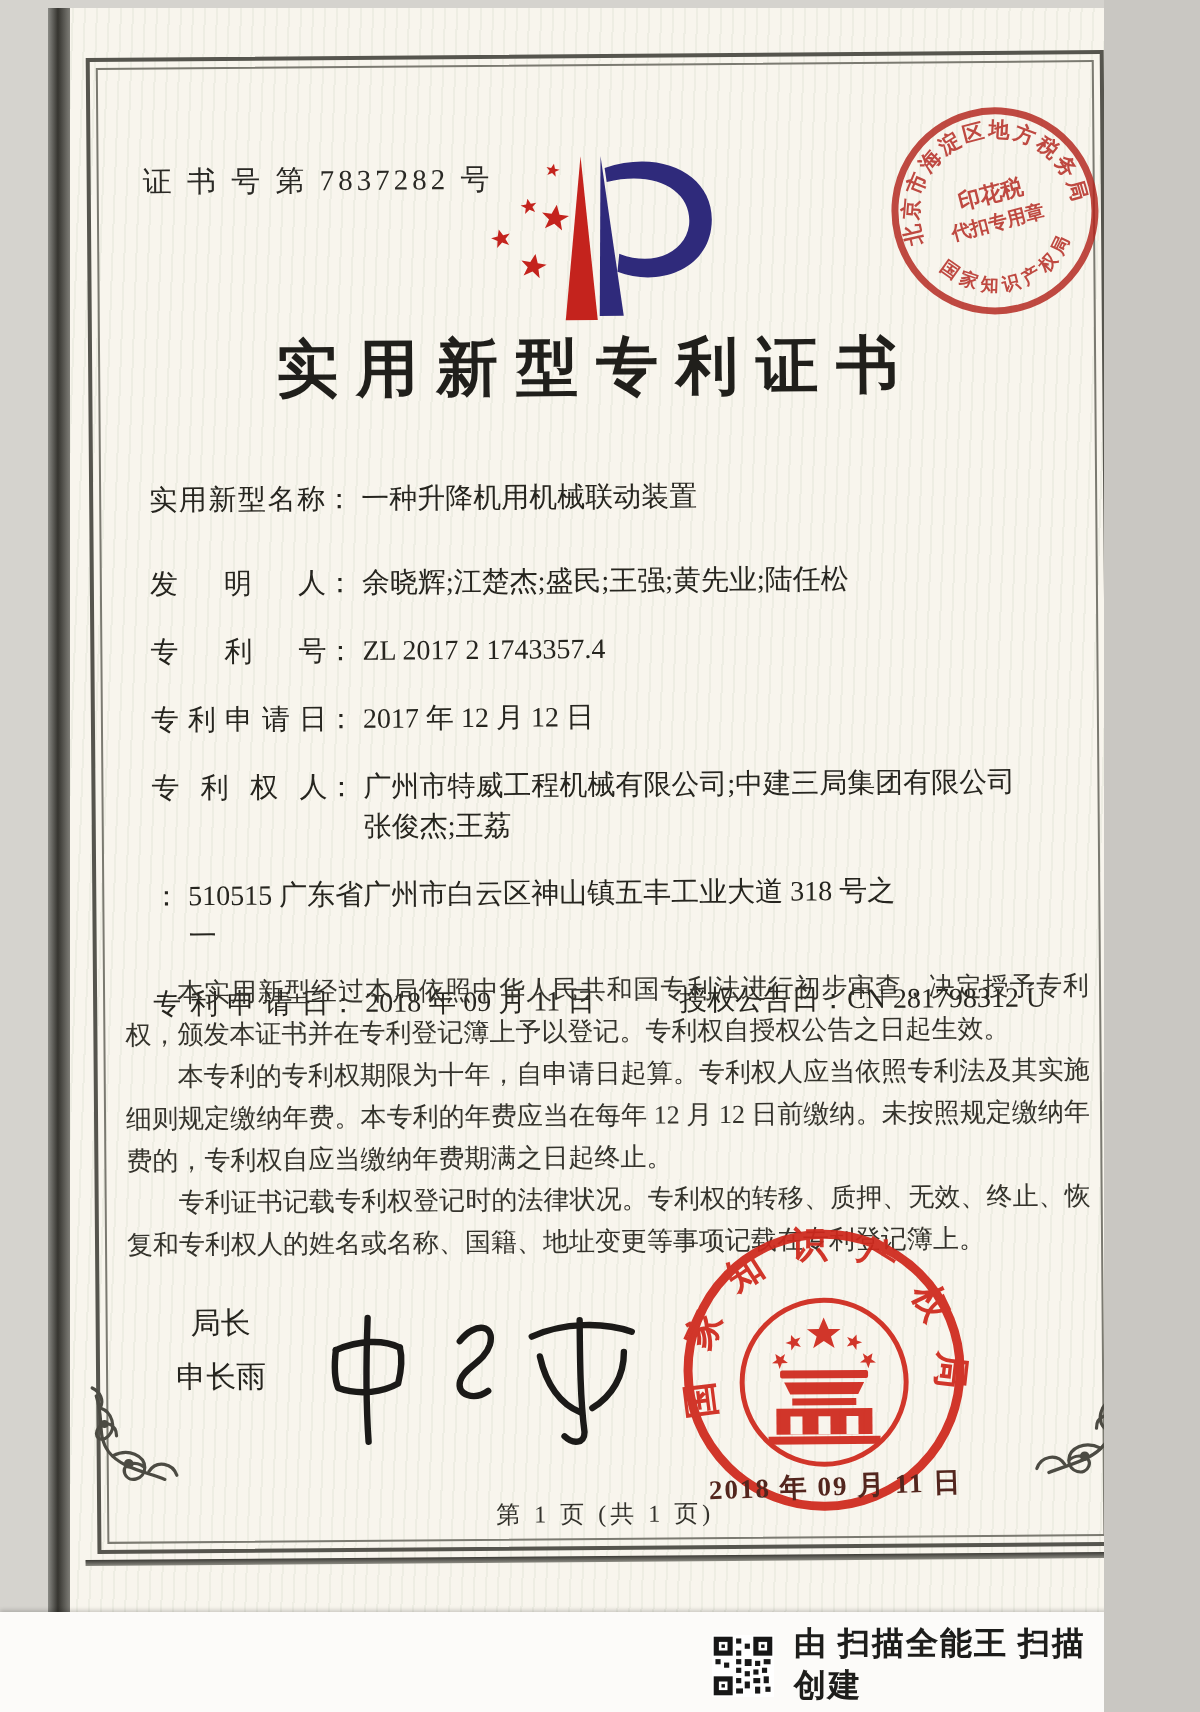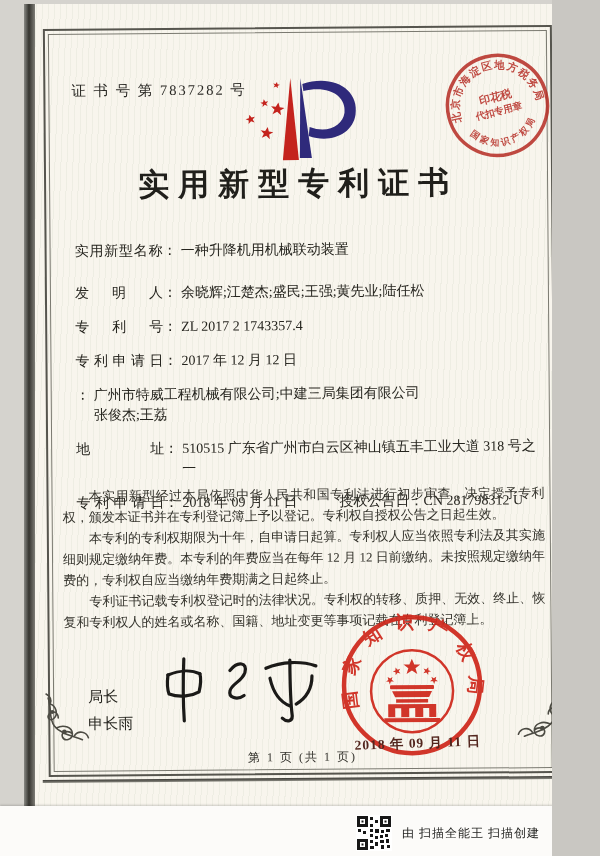--- a/index.html
+++ b/index.html
@@ -52,38 +52,38 @@
   .field-colon { flex:0 0 auto; padding-right:4px; }
   .field-value { flex:1 1 auto; }
   .gongao-row { display:flex; }
   .gongao-right { margin-left:42px; white-space:nowrap; }
 
   .paragraphs { position:absolute; left:62px; top:484px; width:482px;
                 font-size:13px; line-height:21px; text-align:justify;
                 color:#34332c; font-family:"Liberation Serif", serif; }
   .paragraphs p { text-indent:2em; margin:0; }
 
-  .director { position:absolute; left:86px; top:682px; font-size:15px;
-              line-height:27px; color:#26251f; font-family:"Liberation Serif", serif; }
+  .director { position:absolute; left:86px; top:648px; font-size:15px;
+              line-height:27px; color:#26251f; font-family:"Liberation Serif", serif;text-align:center; }
 
   .signature { position:absolute; left:152px; top:648px; width:180px; height:84px; }
 
   .seal { position:absolute; left:336px; top:612px; width:148px; height:148px; opacity:0.93; }
   .seal-date { position:absolute; left:352px; top:735px; width:160px;
                font-size:13.5px; letter-spacing:1px; color:#53261e; font-weight:bold;
                transform:rotate(-1.5deg); font-family:"Liberation Serif", serif; }
 
   .page-footer { position:absolute; left:0; top:749px; width:600px; text-align:center;
                  font-size:12px; letter-spacing:2px; color:#33322c;
                  font-family:"Liberation Serif", serif; }
 
   .scan-credit { position:absolute; left:356px; top:814px; height:38px;
                  display:flex; align-items:center; gap:10px; }
-  .scan-credit-text { font-size:12px; color:#1d1d1b; letter-spacing:1px;
-                      font-family:"Liberation Serif", serif; font-weight:400; }
+  .scan-credit-text { font-size:16px; color:#1d1d1b; letter-spacing:1px;
+                      font-family:"Liberation Serif", serif; font-weight:700; }
 </style>
 </head>
 <body>
 
 <div class="screen">
 
   <div class="paper"></div>
   <div class="spine"></div>
 
   <div class="cert">
@@ -167,25 +167,25 @@
         <span class="field-label">专利号</span>
           <span class="field-colon">：</span>
         <span class="field-value">ZL 2017 2 1743357.4</span>
       </div>
       <div class="field-row">
         <span class="field-label">专利申请日</span>
           <span class="field-colon">：</span>
         <span class="field-value">2017 年 12 月 12 日</span>
       </div>
       <div class="field-row">
+        <span class="field-label">专利权人</span>
           <span class="field-colon">：</span>
         <span class="field-value"><span>广州市特威工程机械有限公司;中建三局集团有限公司</span><br><span>张俊杰;王荔</span></span>
       </div>
       <div class="field-row">
-        <span class="field-label">地址</span>
           <span class="field-colon">：</span>
         <span class="field-value"><span>510515 广东省广州市白云区神山镇五丰工业大道 318 号之</span><br><span>一</span></span>
       </div>
       <div class="field-row gongao-row">
         <span class="field-label">专利申请日</span>
           <span class="field-colon">：</span>
         <span>2018 年 09 月 11 日</span>
         <span class="gongao-right"><span>授权公告日</span><span>：</span><span>CN 281798312 U</span></span>
       </div>
     </div>

